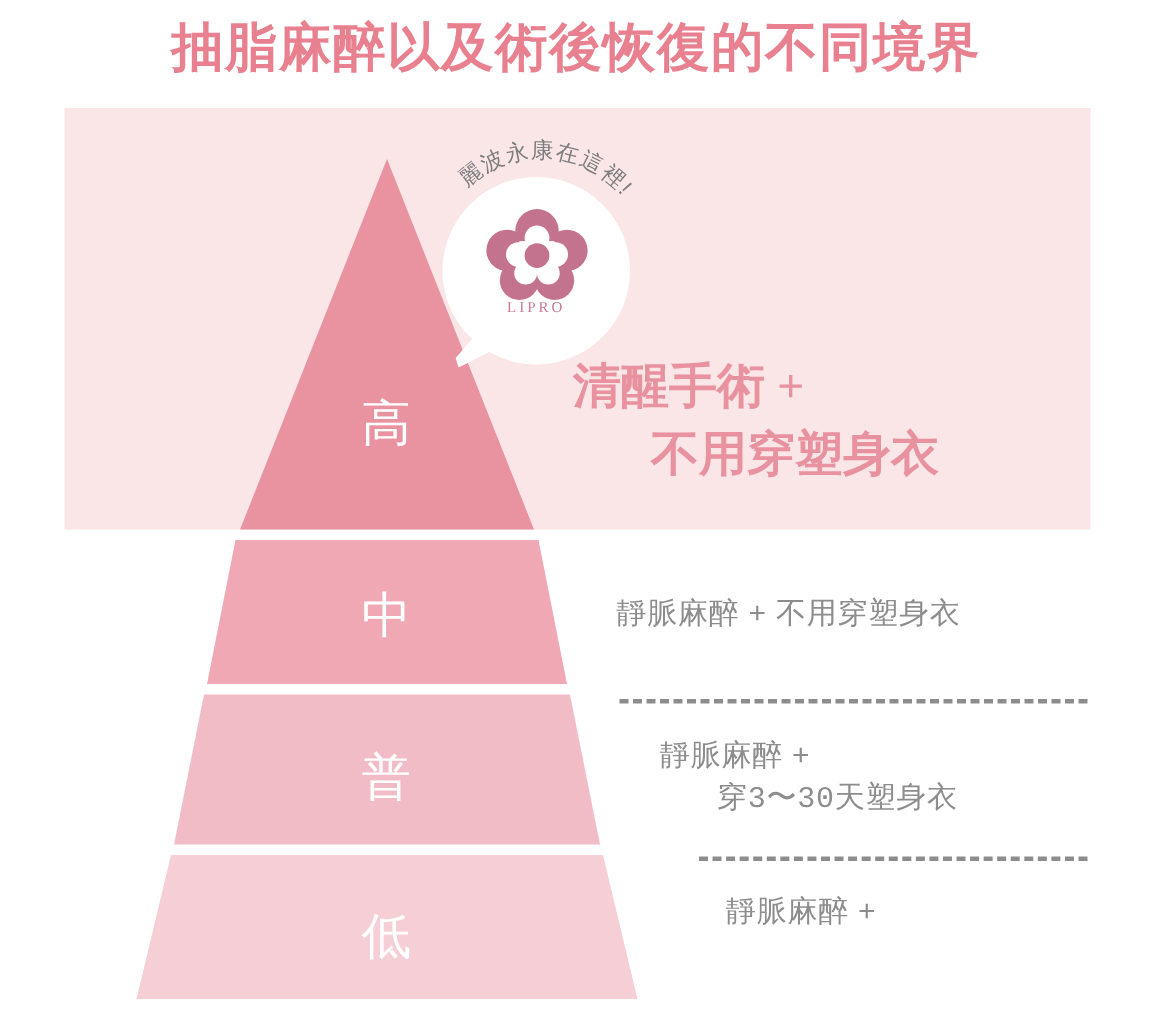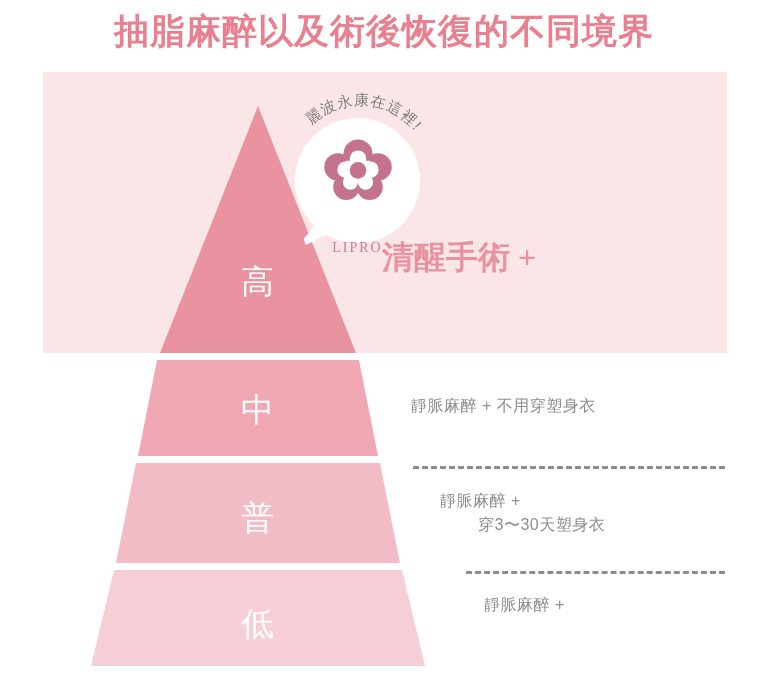--- a/index.html
+++ b/index.html
@@ -83,27 +83,27 @@
     color: #e9929f;
     font-size: 32px;
     line-height: 1.42;
     white-space: nowrap;
   }
   .hero-text .l2 { display: block; padding-left: 52px; }
 
   .desc {
     position: absolute;
     color: #8d8d8d;
-    font-size: 16px;
+    font-size: 20px;
     line-height: 1.5;
     font-family: "Liberation Sans", "DejaVu Sans", sans-serif;
     white-space: nowrap;
     letter-spacing: 0.5px;
   }
-  .desc .l2 { display: block; padding-left: 38px; }
+  .desc .l2 { display: block; padding-left: 38px; font-family: Liberation Mono, monospace; }
 
   .desc.d1 { left: 411px; top: 394px; }
   .desc.d2 { left: 440px; top: 489px; }
   .desc.d3 { left: 484px; top: 593px; }
 
   
   .dash {
     position: absolute;
     height: 0;
     border-top: 3px dashed #8d8d8d;
@@ -154,24 +154,23 @@
     fill: #7d7d7d;
     letter-spacing: 1px;
   }
   .logo-brand {
     position: absolute;
     left: 9px;
     top: 104px;
     width: 125px;
     text-align: center;
     font-family: "Liberation Serif", "DejaVu Serif", serif;
-    font-size: 14px;
+    font-size: 10px;
     letter-spacing: 2px;
     color: #c97b99;
-    margin-top: 40px;
   }
   .flower-svg {
     position: absolute;
     left: 36px;
     top: 42px;
     width: 72px;
     height: 62px;
   }
 </style>
 </head>
@@ -194,20 +193,21 @@
     <polygon points="114,570 402,570 425,666 91,666" fill="#f6ced6"></polygon>
   </svg>
 
   <div class="tier-label t0">高</div>
   <div class="tier-label t1">中</div>
   <div class="tier-label t2">普</div>
   <div class="tier-label t3">低</div>
 
   <div class="hero-text">
     <span class="l1">清醒手術 +</span>
+    <span class="l2">不用穿塑身衣</span>
   </div>
 
   <div class="desc d1">
     <span class="l1">靜脈麻醉 + 不用穿塑身衣</span>
   </div>
 
   <div class="dash s1"></div>
 
   <div class="desc d2">
     <span class="l1">靜脈麻醉 +</span>

